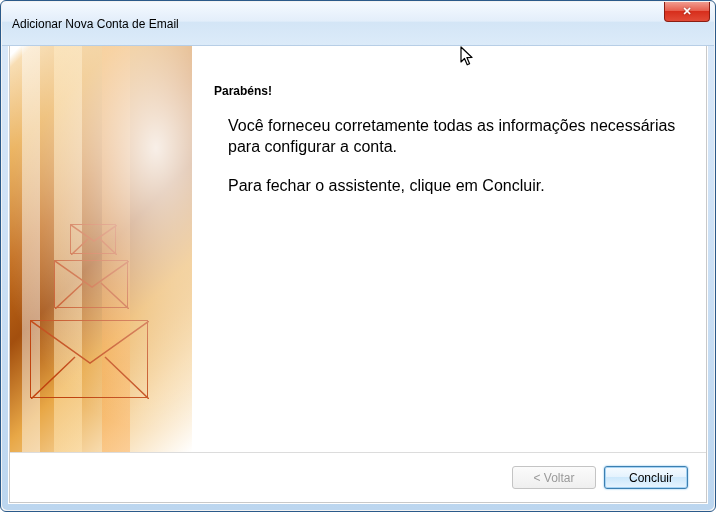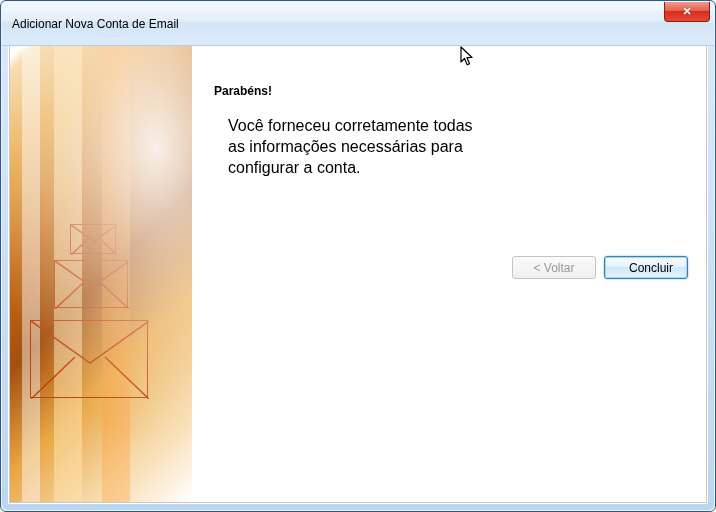--- a/index.html
+++ b/index.html
@@ -66,21 +66,21 @@
     font-weight: bold;
     text-shadow: 0 0 2px rgba(0,0,0,0.4);
     cursor: default;
   }
   .content-area {
     position: absolute;
     top: 30px; bottom: 8px; left: 8px; right: 8px;
     background: #fff;
     border: 1px solid #c9c9c9;
     display: flex;
-    flex-direction: row;
+    flex-direction: column;
   }
   .main {
     flex: 1 1 auto;
     position: relative;
     display: flex;
     overflow: hidden;
   }
   .sidebar-art {
     width: 182px;
     height: 100%;
@@ -225,20 +225,21 @@
         <div class="env env3">
           <svg width="118" height="78" style="position:absolute;inset:0" viewBox="0 0 118 78">
             <path d="M0 0 L59 42 L118 0 M0 78 L44 36 M118 78 L74 36" stroke="#c0430f" stroke-width="1.5" fill="none"></path>
           </svg>
         </div>
       </div>
 
       <div class="text-block">
         <div class="heading">Parabéns!</div>
         <p class="para">Você forneceu corretamente todas as informações necessárias para configurar a conta.</p>
+        <p class="para">Para fechar o assistente, clique em Concluir.</p>
       </div>
     </div>
 
     <div class="footer">
       <button class="btn" disabled="">&lt; Voltar</button>
       <button class="btn primary">Concluir</button>
     </div>
   </div>
 </div>
 

